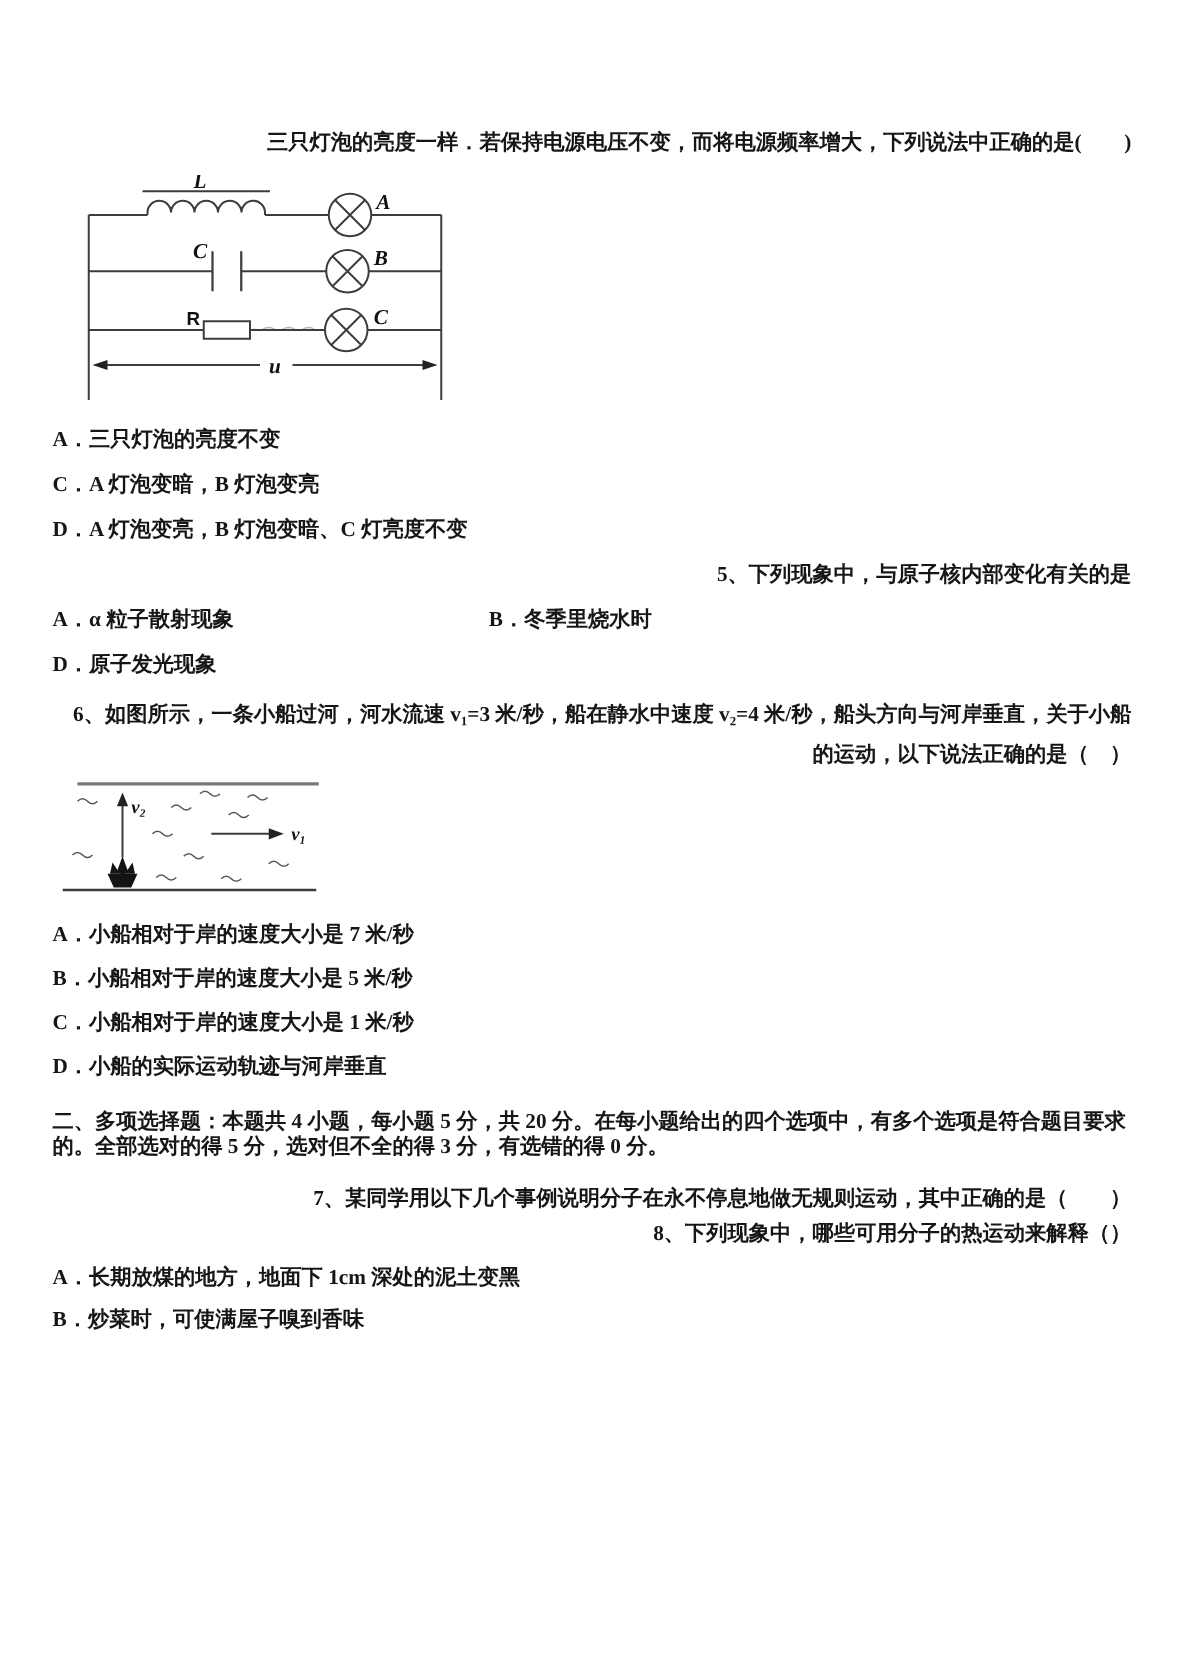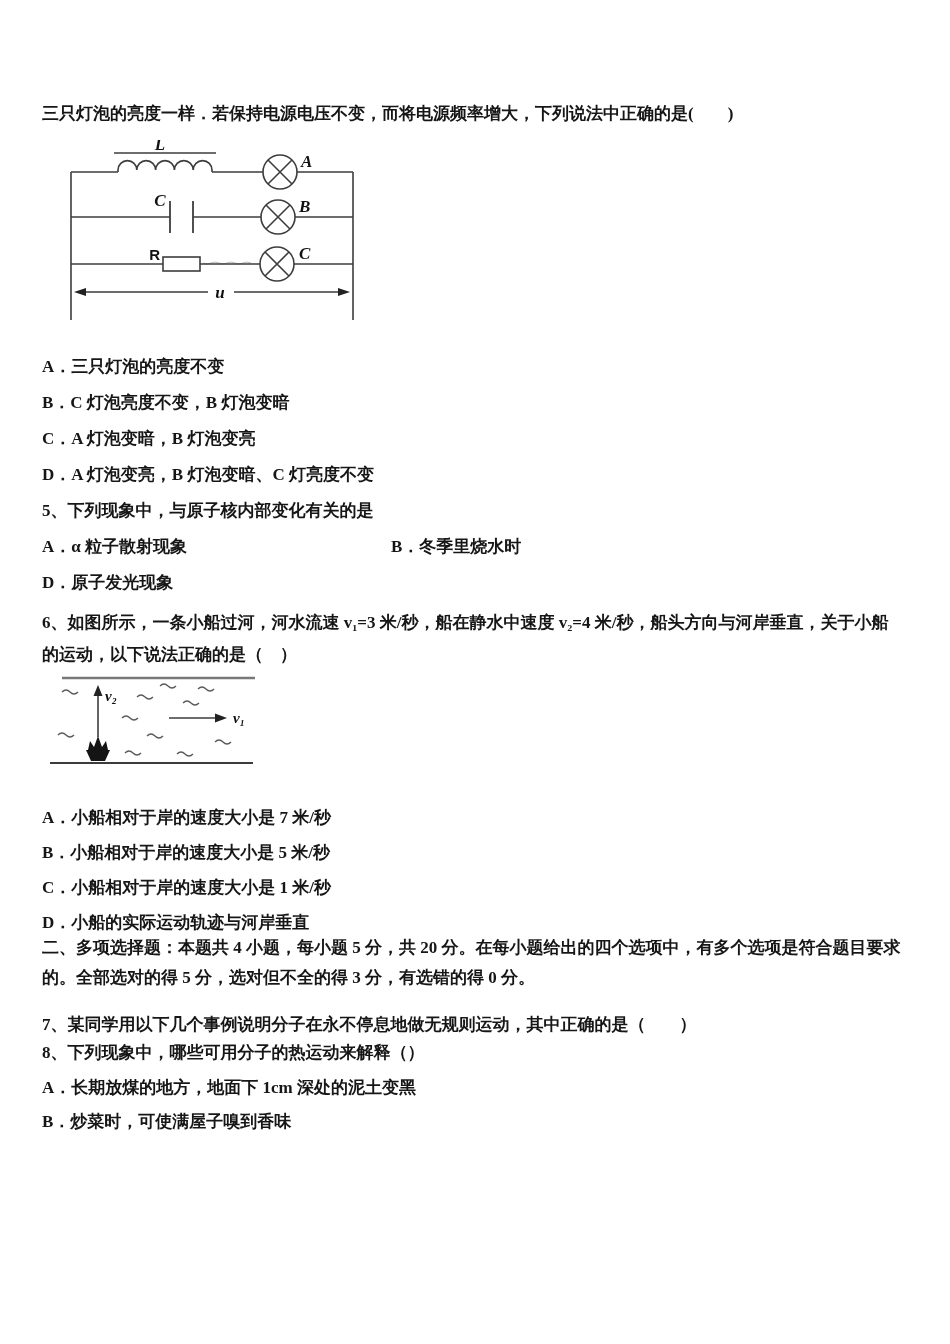--- a/index.html
+++ b/index.html
@@ -14,31 +14,31 @@
     font-size: 17px;
     overflow: hidden;
   }
   .page { padding: 104px 45px 0 42px; }
   p { margin: 0; line-height: 20px; }
 
   .fig { margin: 0; }
   .circuit-fig { margin: 16px 0 0 6px; height: 180px; }
   .boat-fig { margin: 2px 0 0 8px; height: 116px; }
 
-  .opts { display: flex; flex-direction: column; gap: 16px; margin-top: 37px; }
-  .opts.tight { gap: 15px; margin-top: 19px; }
+  .opts { display: flex; flex-direction: column; gap: 16px; margin-top: 22px; }
+  .opts.tight { gap: 15px; margin-top: 0; }
   .opts.two-col {
     display: grid;
     grid-template-columns: 333px 1fr;
     margin-top: 16px;
   }
-  .stem { margin-top: 16px; }
+  .stem { margin-top: 16px; text-align: right; }
   .stem.first { margin-top: 0; }
   .stem.multiline { line-height: 32px; margin-top: 14px; }
-  .section-header { line-height: 30px; }
+  .section-header { line-height: 20px; margin-top: 24px; }
   .stem.after-section { margin-top: 22px; }
   .stem.q8 { margin-top: 8px; }
   .opts.last { gap: 14px; margin-top: 15px; justify-content: flex-end; }
 
   svg text { fill: #111; }
   .svg-lbl-i { font: italic 700 17px "Liberation Serif", "DejaVu Serif", serif; }
   .svg-lbl-r { font: 700 15px "Liberation Sans", "DejaVu Sans", sans-serif; }
   .svg-lbl-v { font: italic 700 15px "Liberation Serif", "DejaVu Serif", serif; }
   .wire { stroke: #3d3d3d; stroke-width: 1.6; fill: none; }
   .wire-thick { stroke: #3d3d3d; stroke-width: 1.8; fill: none; }
@@ -103,21 +103,20 @@
         <path class="wire" d="M31 152 H160 M186 152 H297"></path>
         <polygon class="arrow-fill" points="26,152 38,148 38,156"></polygon>
         <polygon class="arrow-fill" points="302,152 290,148 290,156"></polygon>
       </g>
       <text class="svg-lbl-i" x="172" y="158" text-anchor="middle">u</text>
     </svg>
   </figure>
 
   <div class="opts">
     <p>A．三只灯泡的亮度不变</p>
-    <p>B．C 灯泡亮度不变，B 灯泡变暗</p>
     <p>C．A 灯泡变暗，B 灯泡变亮</p>
     <p>D．A 灯泡变亮，B 灯泡变暗、C 灯亮度不变</p>
   </div>
 
   <p class="stem">5、下列现象中，与原子核内部变化有关的是</p>
   <div class="opts two-col">
     <p>A．α 粒子散射现象</p>
     <p>B．冬季里烧水时</p>
     <p>D．原子发光现象</p>
   </div>

